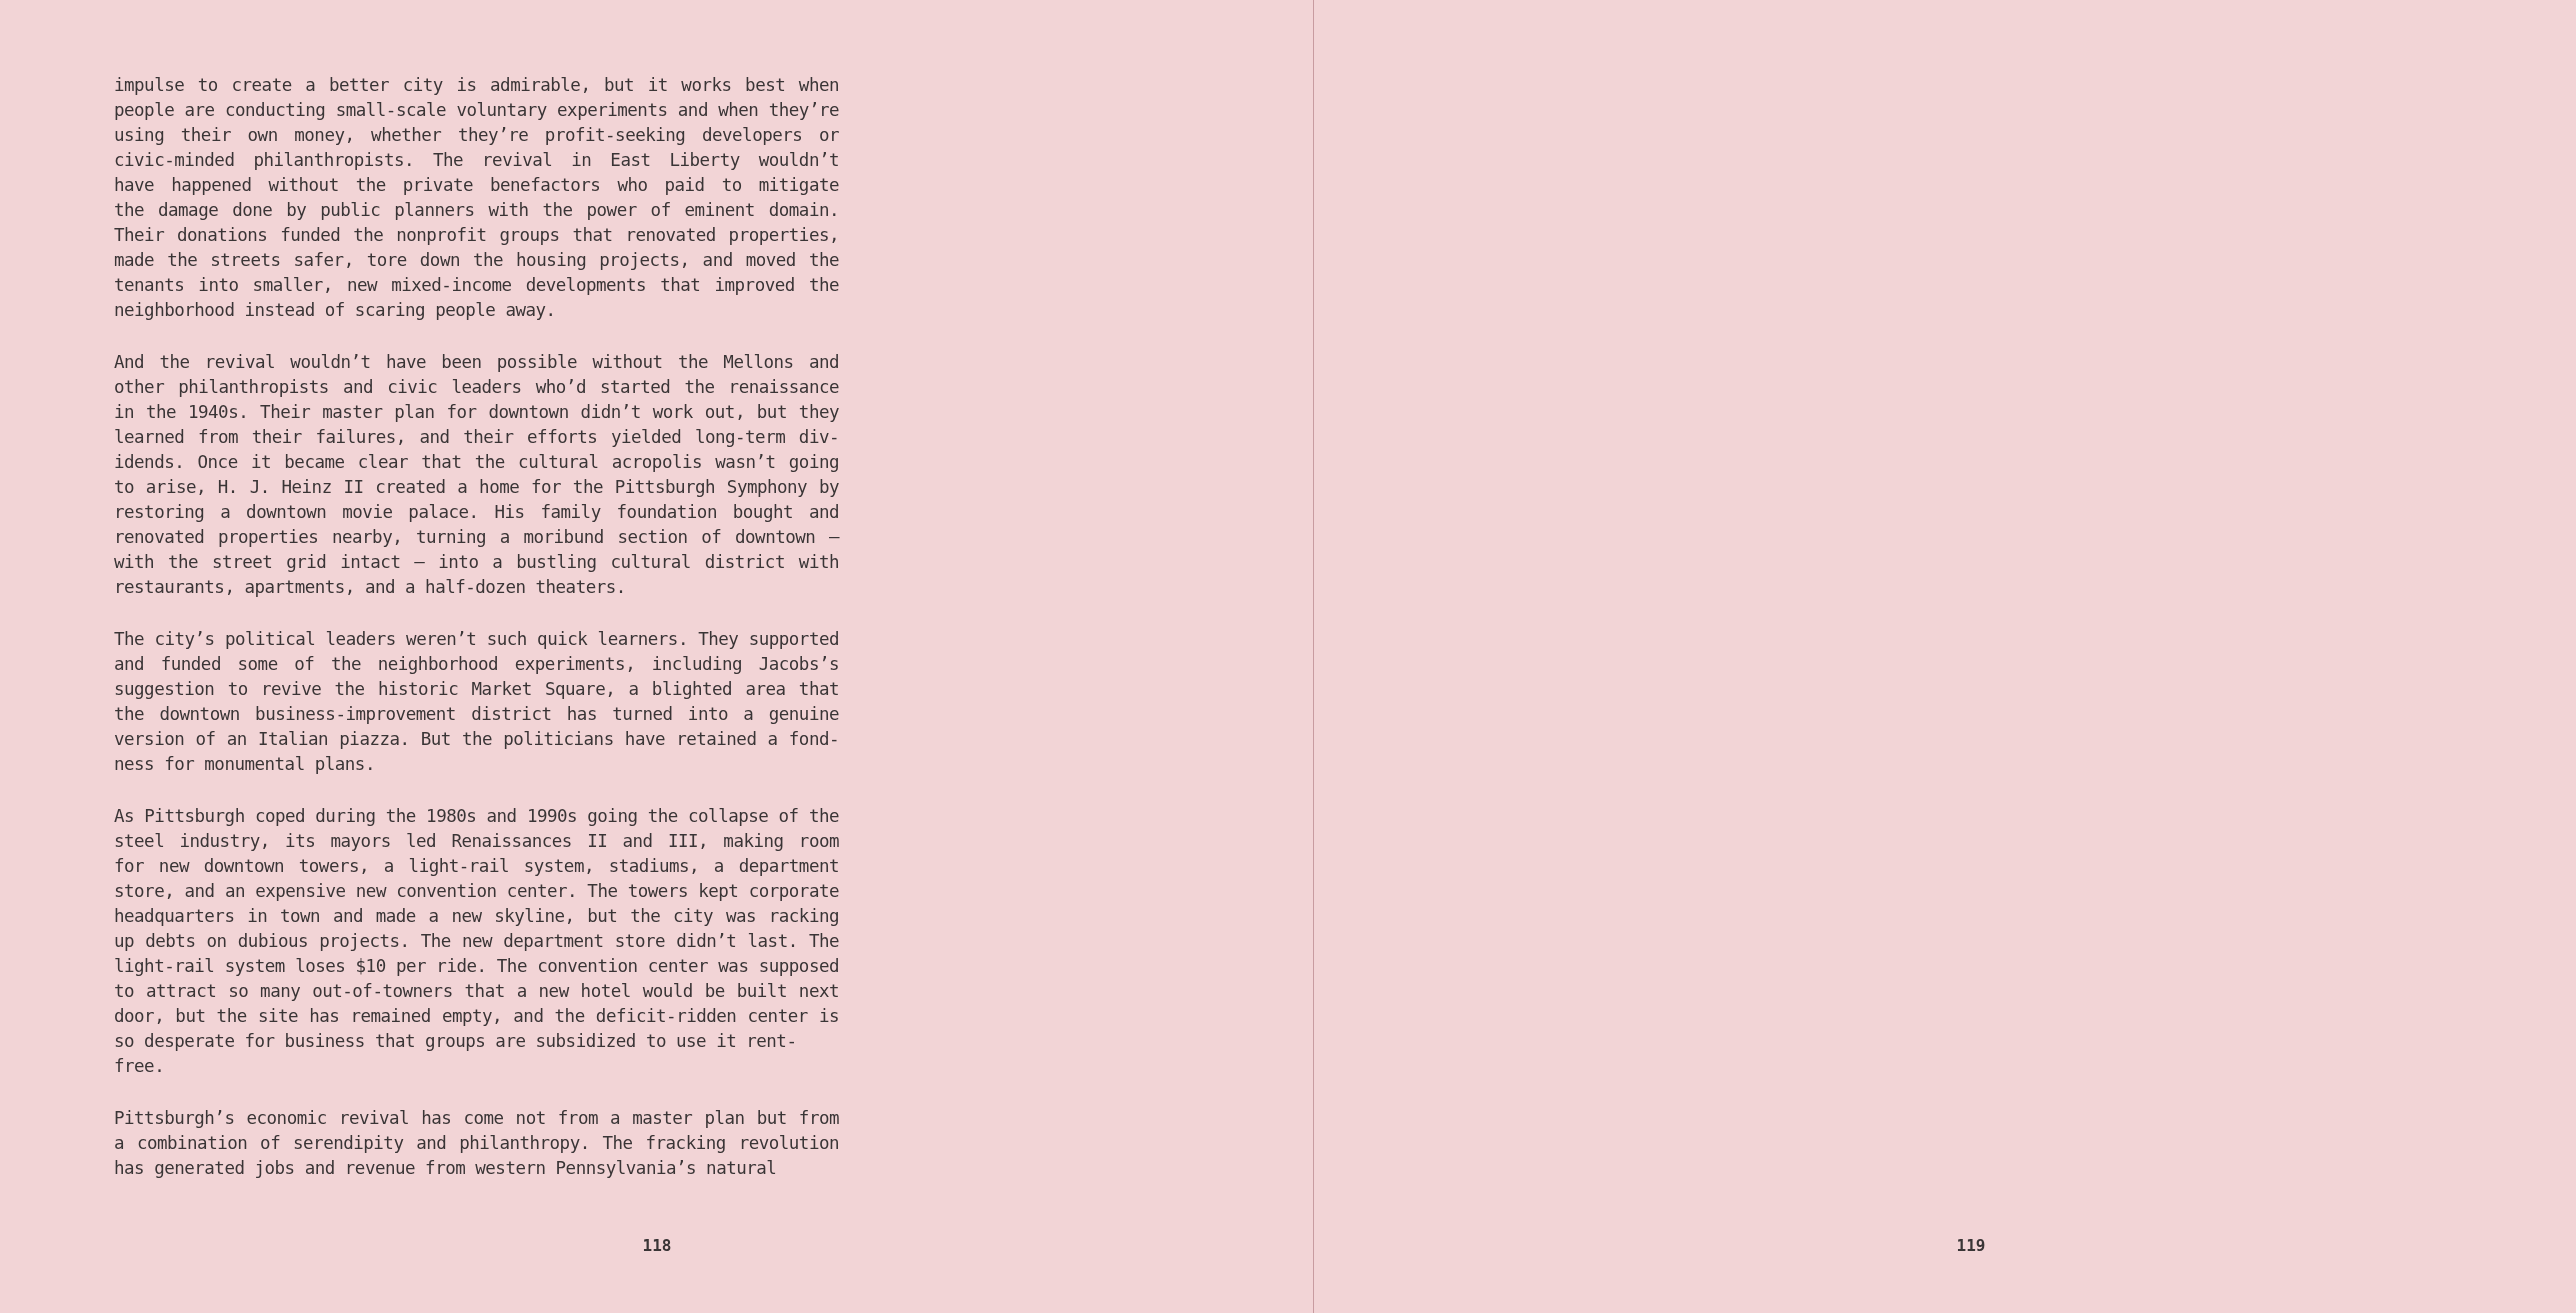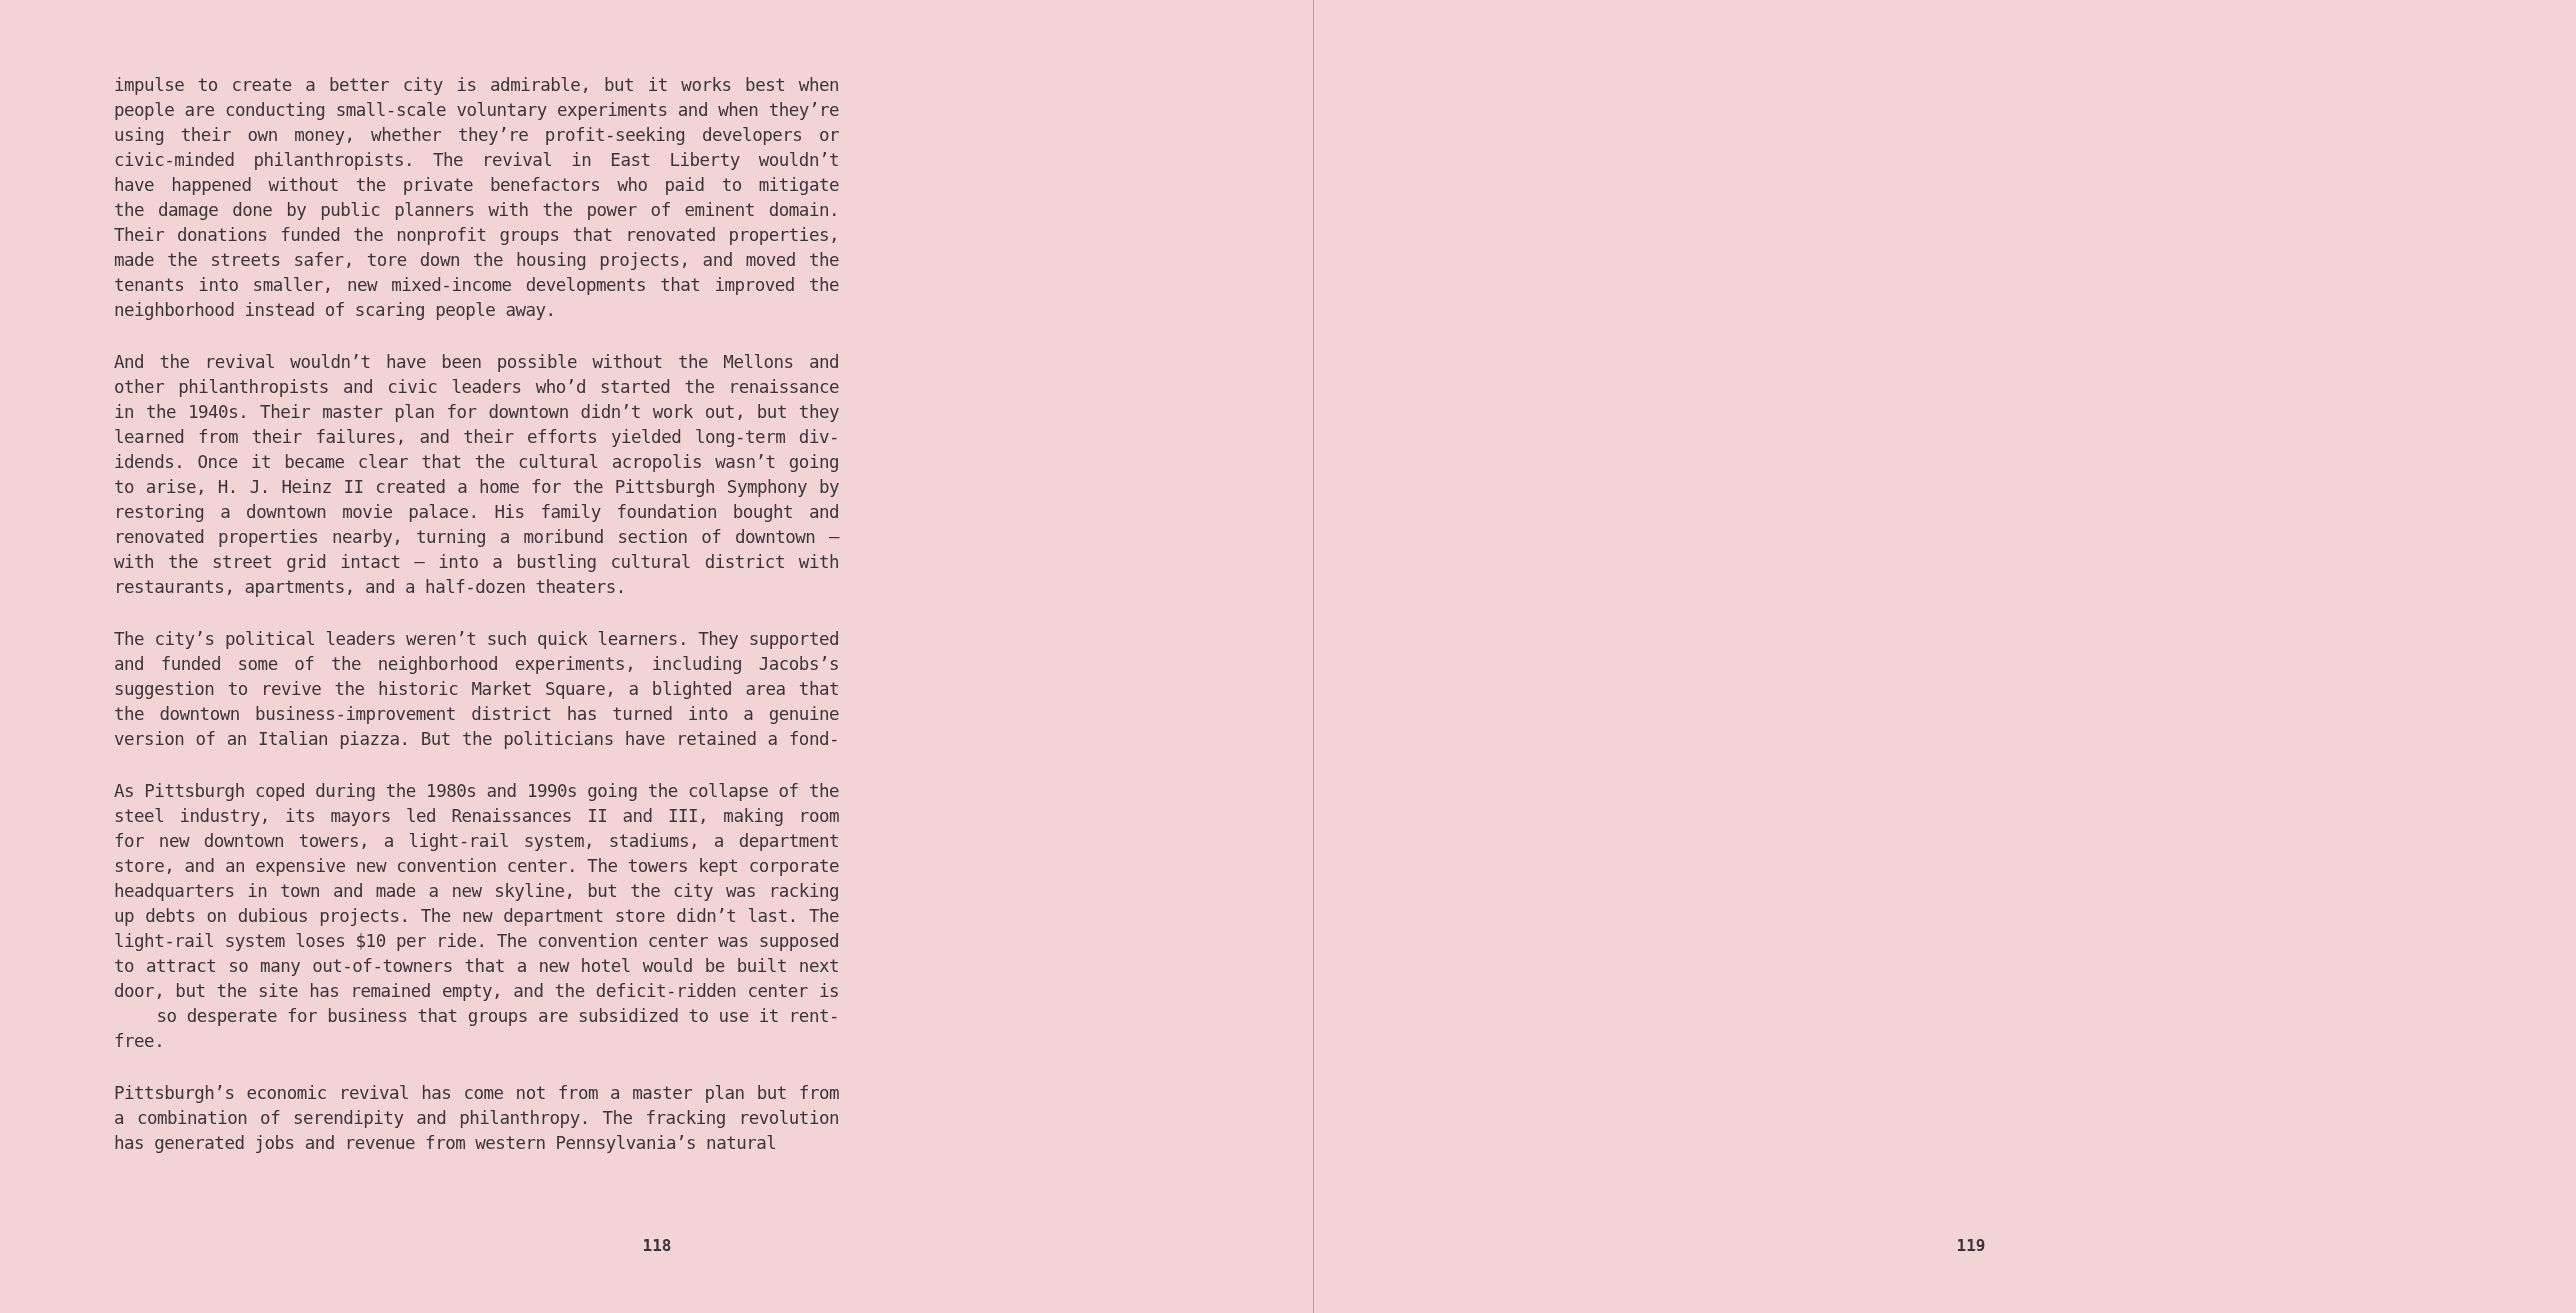--- a/index.html
+++ b/index.html
@@ -44,21 +44,21 @@
   }
   .page.left  .textblock { left: 114px;  width: 725px; }
   .para { margin: 0 0 0 0; }
   .para + .para { margin-top: 27px; }
   .line {
     text-align: justify;
     text-align-last: justify;
     white-space: normal;
   }
   .line.last {
-    text-align: right;
+    text-align: left;
     text-align-last: left;
   }
   .pagenum {
     position: absolute;
     top: 1238px;
     width: 1314px;
     text-align: center;
     font-size: 16px;
     font-weight: 700;
     letter-spacing: 0;
@@ -97,20 +97,21 @@
           <div class="line">renovated properties nearby, turning a moribund section of downtown –</div>
           <div class="line">with the street grid intact – into a bustling cultural district with</div>
           <div class="line last">restaurants, apartments, and a half-dozen theaters.</div>
         </div>
         <div class="para">
           <div class="line">The city’s political leaders weren’t such quick learners. They supported</div>
           <div class="line">and funded some of the neighborhood experiments, including Jacobs’s</div>
           <div class="line">suggestion to revive the historic Market Square, a blighted area that</div>
           <div class="line">the downtown business-improvement district has turned into a genuine</div>
           <div class="line">version of an Italian piazza. But the politicians have retained a fond-</div>
+          <div class="line last">ness for monumental plans.</div>
         </div>
         <div class="para">
           <div class="line">As Pittsburgh coped during the 1980s and 1990s going the collapse of the</div>
           <div class="line">steel industry, its mayors led Renaissances II and III, making room</div>
           <div class="line">for new downtown towers, a light-rail system, stadiums, a department</div>
           <div class="line">store, and an expensive new convention center. The towers kept corporate</div>
           <div class="line">headquarters in town and made a new skyline, but the city was racking</div>
           <div class="line">up debts on dubious projects. The new department store didn’t last. The</div>
           <div class="line">light-rail system loses $10 per ride. The convention center was supposed</div>
           <div class="line">to attract so many out-of-towners that a new hotel would be built next</div>

